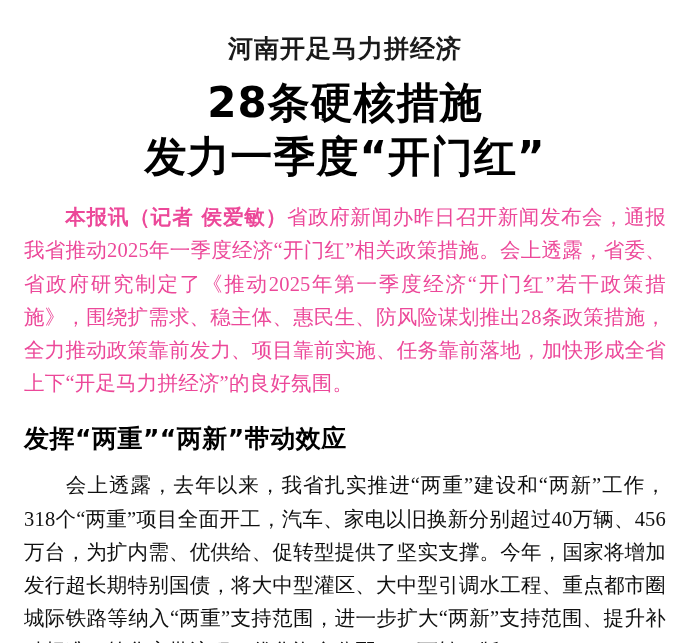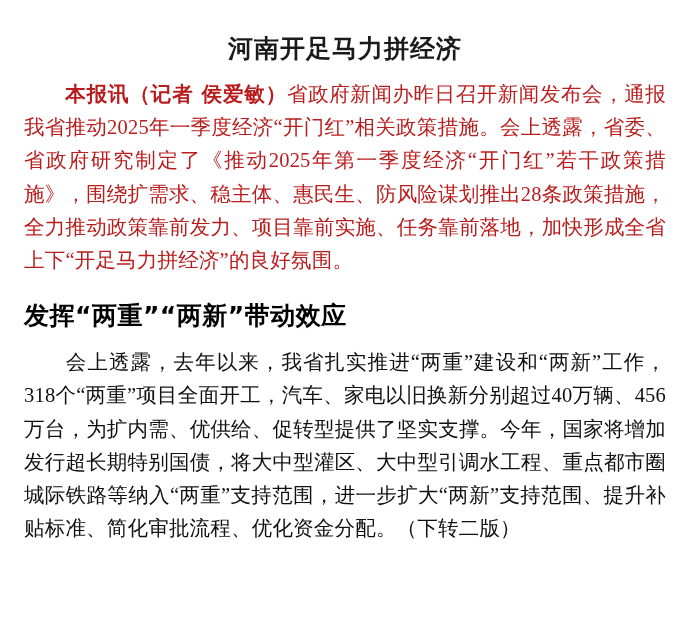--- a/index.html
+++ b/index.html
@@ -42,26 +42,26 @@
   .headline .line1 {
     font-size: 42px;
     display: block;
     margin-bottom: 4px;
   }
   .headline .line2 {
     font-size: 42px;
     display: block;
   }
   .body-block {
-    margin-top: 8px;
+    margin-top: 20px;
     font-size: 20.5px;
     line-height: 1.62;
     text-align: justify;
     text-justify: inter-ideograph;
-    color: #b91c1c;
+    color: #ec4899;
     letter-spacing: 0.2px;
   }
   .body-block p {
     margin: 0;
     text-indent: 0;
   }
   .lead-strong {
     font-weight: 700;
     font-family: "DejaVu Sans", "Liberation Sans", sans-serif;
     letter-spacing: 0.5px;
@@ -94,20 +94,24 @@
     white-space: nowrap;
   }
 </style>
 </head>
 <body>
 
 <div class="page">
 
   <div class="eyebrow">河南开足马力拼经济</div>
 
+  <div class="headline">
+    <span class="line1">28条硬核措施</span>
+    <span class="line2">发力一季度“开门红”</span>
+  </div>
 
   <div class="body-block">
     <p><span class="indent"></span><span class="lead-strong">本报讯</span><span class="lead-strong">（记者 侯爱敏）</span><span>省政府新闻办昨日召开新闻发布会，通报我省推动2025年一季度经济“开门红”相关政策措施。会上透露，省委、省政府研究制定了《推动2025年第一季度经济“开门红”若干政策措施》，围绕扩需求、稳主体、惠民生、防风险谋划推出28条政策措施，全力推动政策靠前发力、项目靠前实施、任务靠前落地，加快形成全省上下“开足马力拼经济”的良好氛围。</span></p>
   </div>
 
   <div class="subhead">发挥“两重”“两新”带动效应</div>
 
   <div class="para2">
     <p><span class="indent"></span><span>会上透露，去年以来，我省扎实推进“两重”建设和“两新”工作，318个“两重”项目全面开工，汽车、家电以旧换新分别超过40万辆、456万台，为扩内需、优供给、促转型提供了坚实支撑。今年，国家将增加发行超长期特别国债，将大中型灌区、大中型引调水工程、重点都市圈城际铁路等纳入“两重”支持范围，进一步扩大“两新”支持范围、提升补贴标准、简化审批流程、优化资金分配。</span><span class="continued">（下转二版）</span></p>
   </div>

